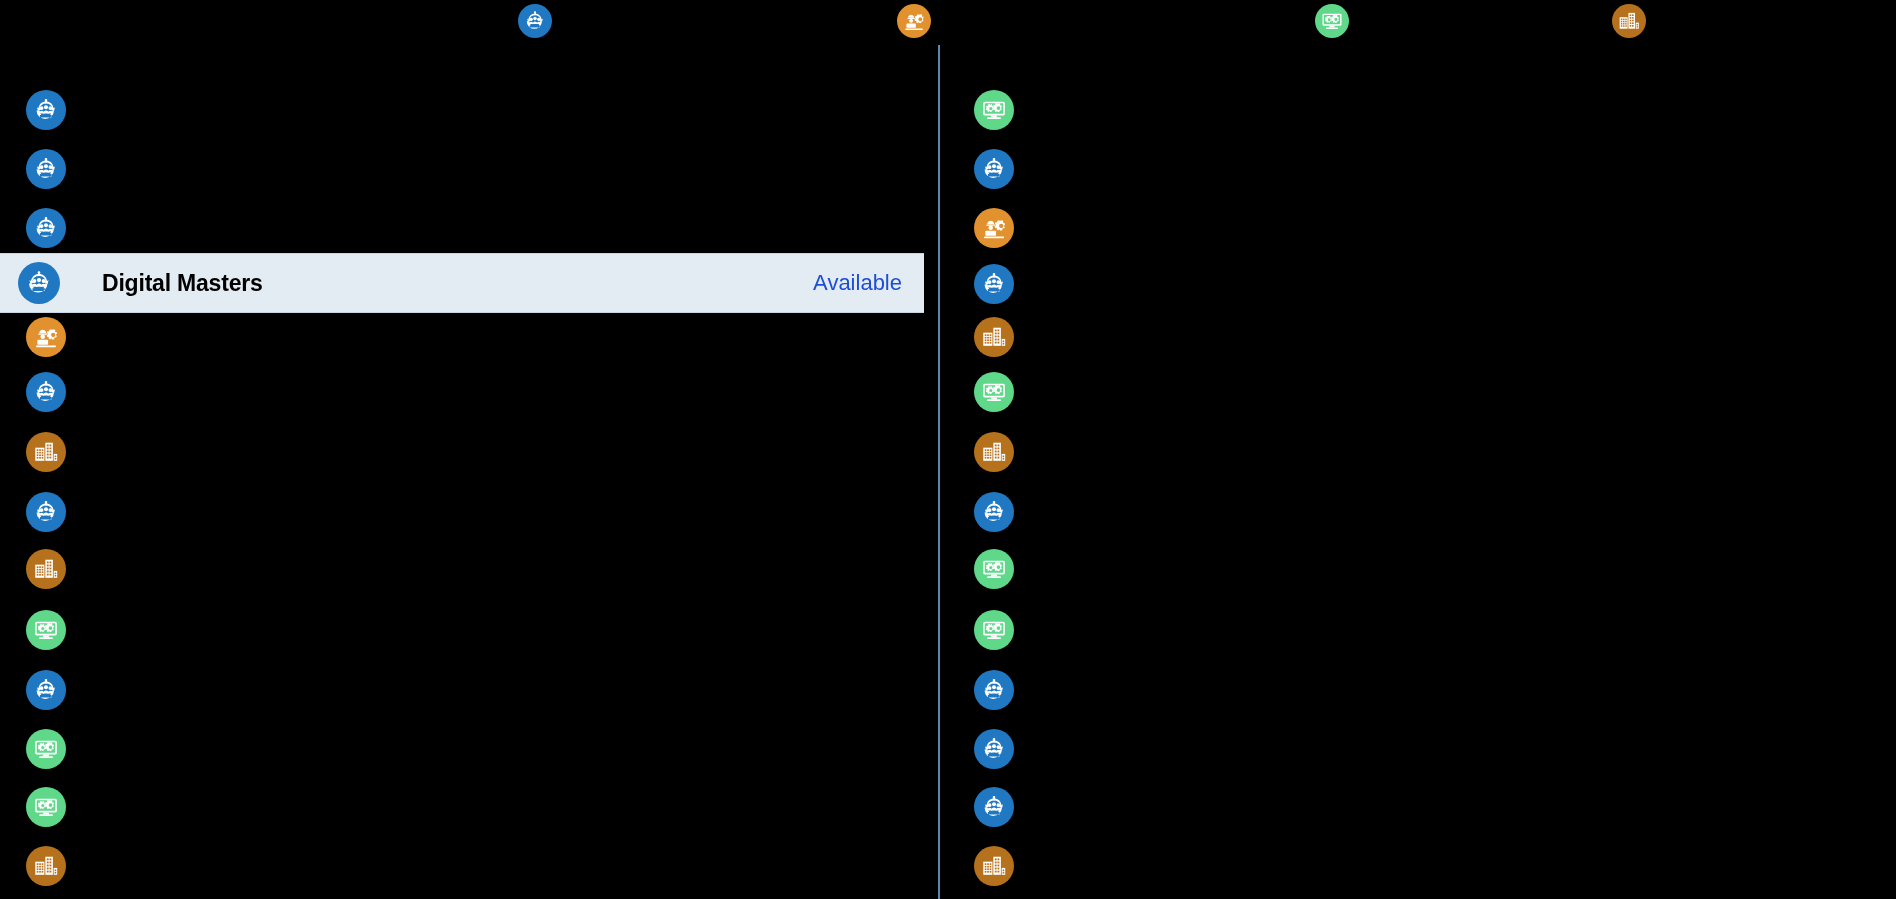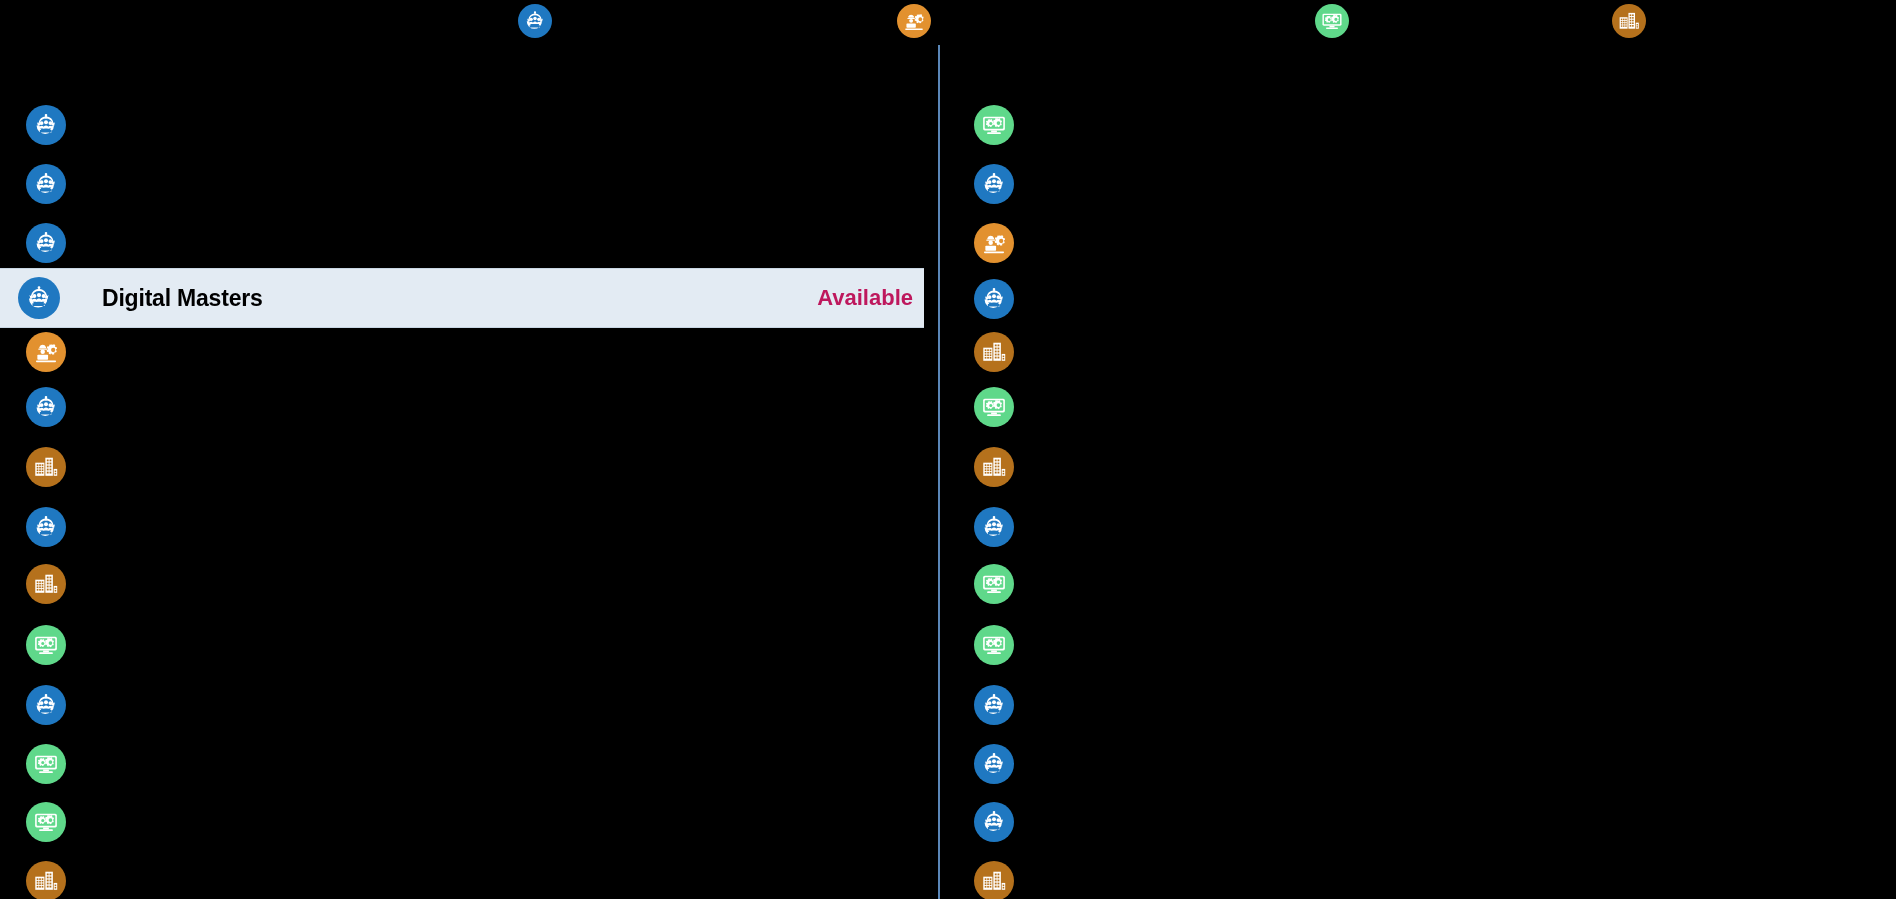--- a/index.html
+++ b/index.html
@@ -35,21 +35,21 @@
   .badge.worker   { background: #E2912F; }
   .badge.building { background: #B5711C; }
   .badge.monitor  { background: #5FD88A; }
 
   
   .top-icon { width: 34px; height: 34px; top: 4px; }
 
   
   .col {
     position: absolute;
-    top: 15px;
+    top: 0;
     height: 754px;
   }
   #col-left  { left: 0px;   width: 940px; }
   #col-right { left: 948px; width: 948px; }
 
   .row {
     position: absolute;
     left: 0;
     width: 100%;
     height: 60px;
@@ -69,25 +69,24 @@
     margin-left: 42px;
     font-size: 23px;
     font-weight: bold;
     color: #000000;
     letter-spacing: -0.2px;
     white-space: nowrap;
     overflow: hidden;
   }
   .row .row-status {
     flex: 0 0 auto;
-    margin-right: 11px;
+    margin-right: 22px;
     font-size: 22px;
-    color: #be185d;
+    color: #1d4ed8;
     white-space: nowrap;
-    font-weight: bold;
   }
 
   .row.selected {
     background: #E3EBF3;
     width: 924px;
     border-top: 1px solid #C8D6E3;
     border-bottom: 1px solid #C8D6E3;
   }
   .row.selected .badge { width: 42px; height: 42px; margin-left: 18px; }
 

